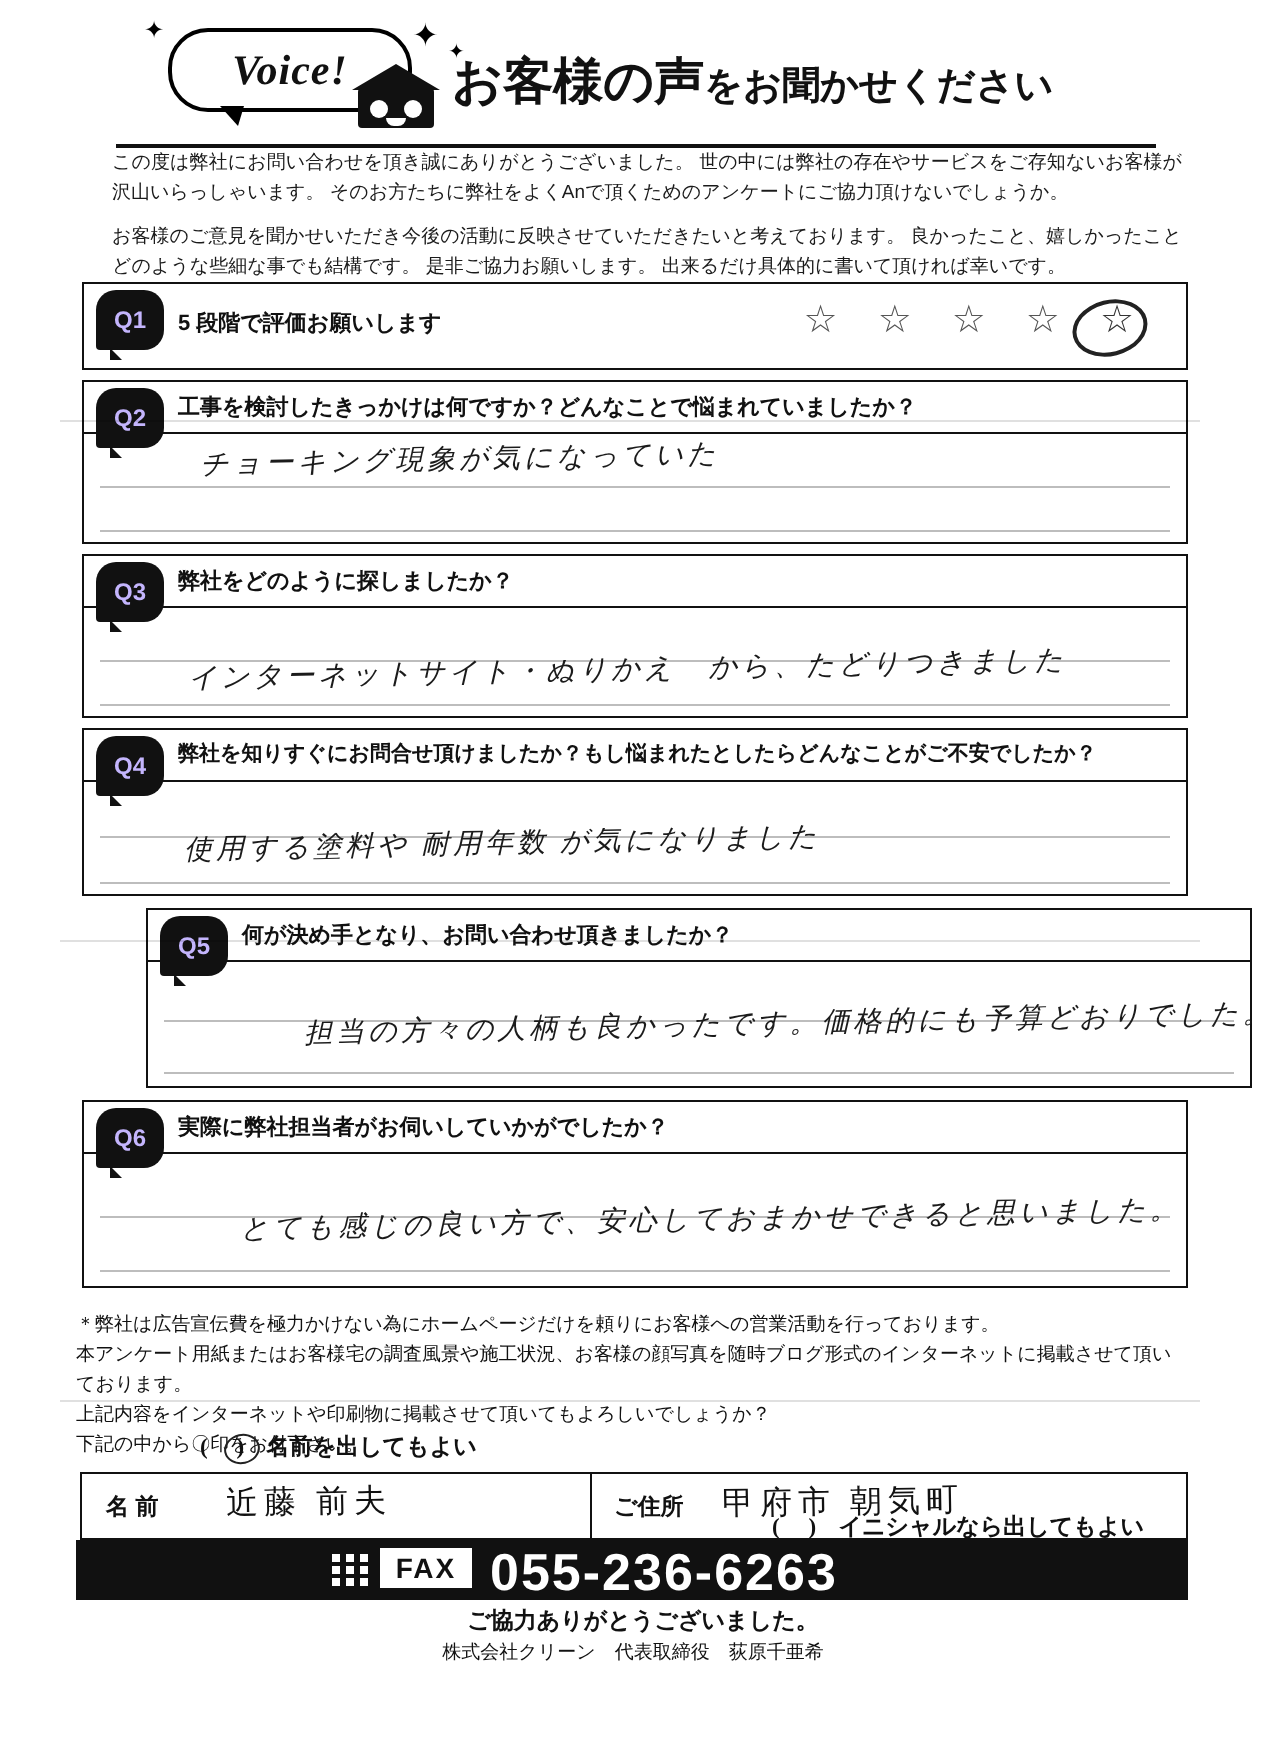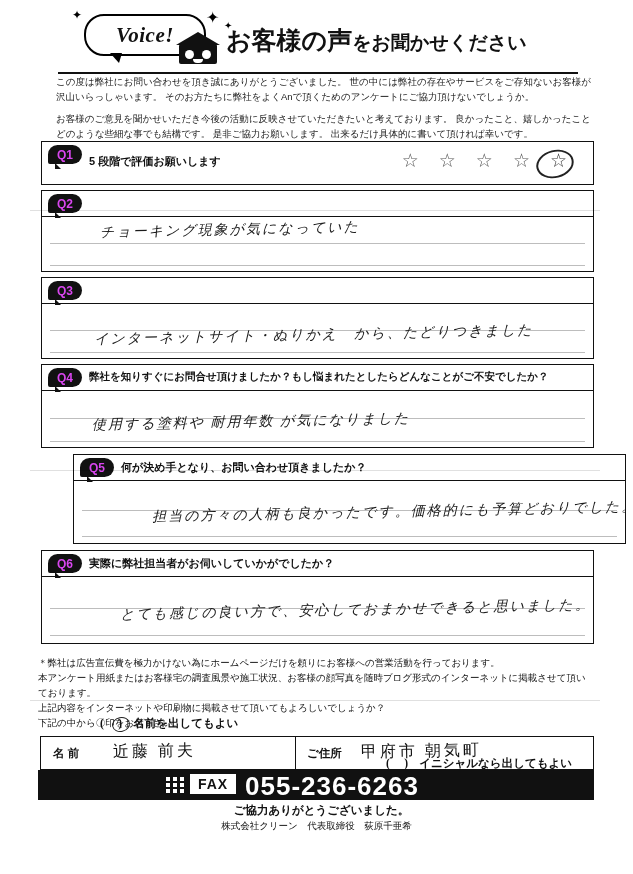--- a/index.html
+++ b/index.html
@@ -37,21 +37,21 @@
 
   
   .intro{position:absolute;left:46px;top:74px;width:545px;font-size:9.5px;line-height:15px;color:#1a1a1a;}
   .intro p{margin:0 0 7px 0;text-align:justify;}
   .intro .ind{padding-left:10px;}
 
   
   .qbox{position:absolute;left:41px;width:551px;border:1px solid #111;background:#fff;}
   .qhead{position:relative;height:25px;border-bottom:1px solid #111;}
   .qlabel{
-    position:absolute;left:6px;top:3px;width:34px;height:19px;background:#111;color:#d946ef;
+    position:absolute;left:6px;top:3px;width:34px;height:30px;background:#111;color:#c4b5fd;
     border-radius:10px 10px 10px 2px;font-size:12px;font-weight:bold;display:flex;align-items:center;justify-content:center;
   }
   .qlabel:after{content:"";position:absolute;left:7px;bottom:-5px;width:0;height:0;border-left:6px solid #111;border-right:3px solid transparent;border-top:6px solid transparent;}
   .qtext{position:absolute;left:47px;top:5px;font-size:11px;font-weight:bold;white-space:nowrap;}
   .qbody{position:relative;}
   .ruled{position:absolute;left:8px;right:8px;height:1px;background:#bdbdbd;}
   .hand{
     position:absolute;font-family:"Liberation Serif",serif;color:#1b1b1b;
     font-size:14px;letter-spacing:2px;transform:rotate(-1.2deg);white-space:nowrap;
     font-style:italic;
@@ -141,31 +141,33 @@
         <span class="star">☆</span>
         <span class="star circled">☆</span>
       </div>
       <div class="circle-mark" style="top:8px;"></div>
     </div>
   </div>
 
   <div class="qbox" style="top:190px;height:80px;">
     <div class="qhead">
       <div class="qlabel">Q2</div>
+      <div class="qtext">工事を検討したきっかけは何ですか？どんなことで悩まれていましたか？</div>
     </div>
     <div class="qbody" style="height:53px;">
       <div class="ruled" style="top:26px;"></div>
       <div class="ruled" style="top:48px;"></div>
       <div class="hand" style="left:58px;top:4px;">チョーキング現象が気になっていた</div>
     </div>
   </div>
 
   <div class="qbox" style="top:277px;height:80px;">
     <div class="qhead">
       <div class="qlabel">Q3</div>
+      <div class="qtext">弊社をどのように探しましたか？</div>
     </div>
     <div class="qbody" style="height:53px;">
       <div class="ruled" style="top:26px;"></div>
       <div class="ruled" style="top:48px;"></div>
       <div class="hand" style="left:52px;top:22px;">インターネットサイト・ぬりかえ　から、たどりつきました</div>
     </div>
   </div>
 
   <div class="qbox" style="top:364px;height:82px;">
     <div class="qhead">

